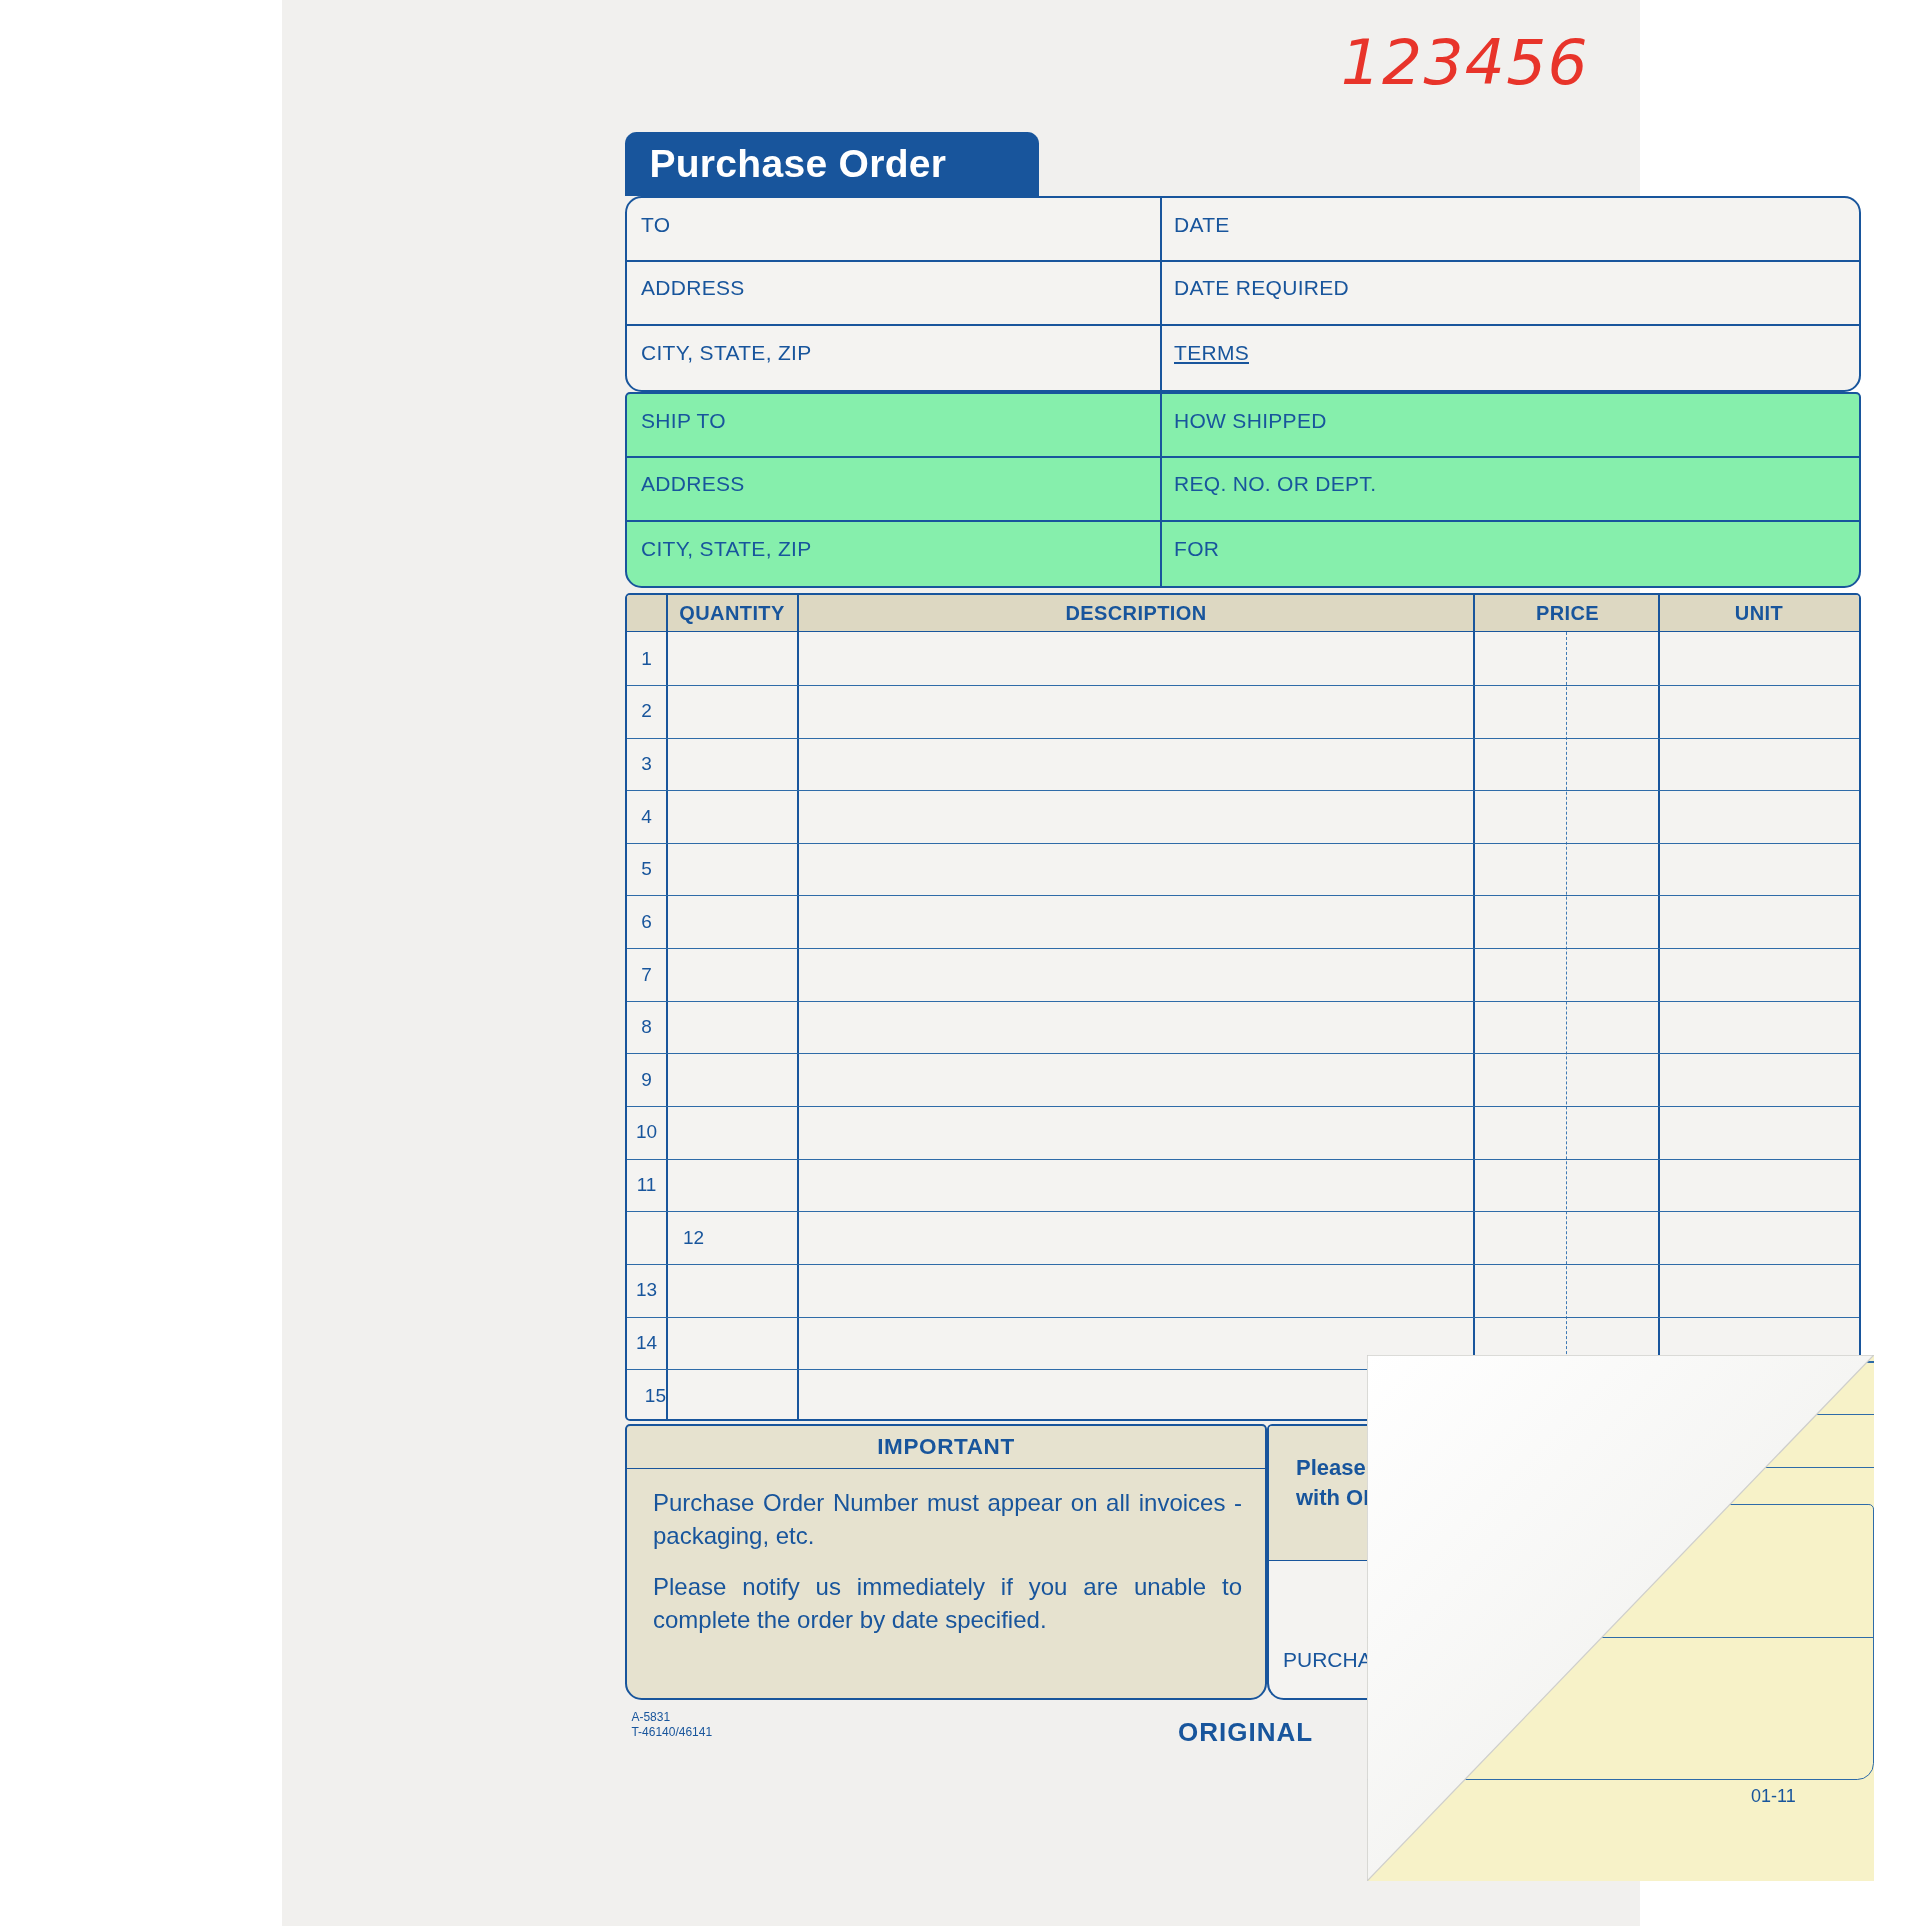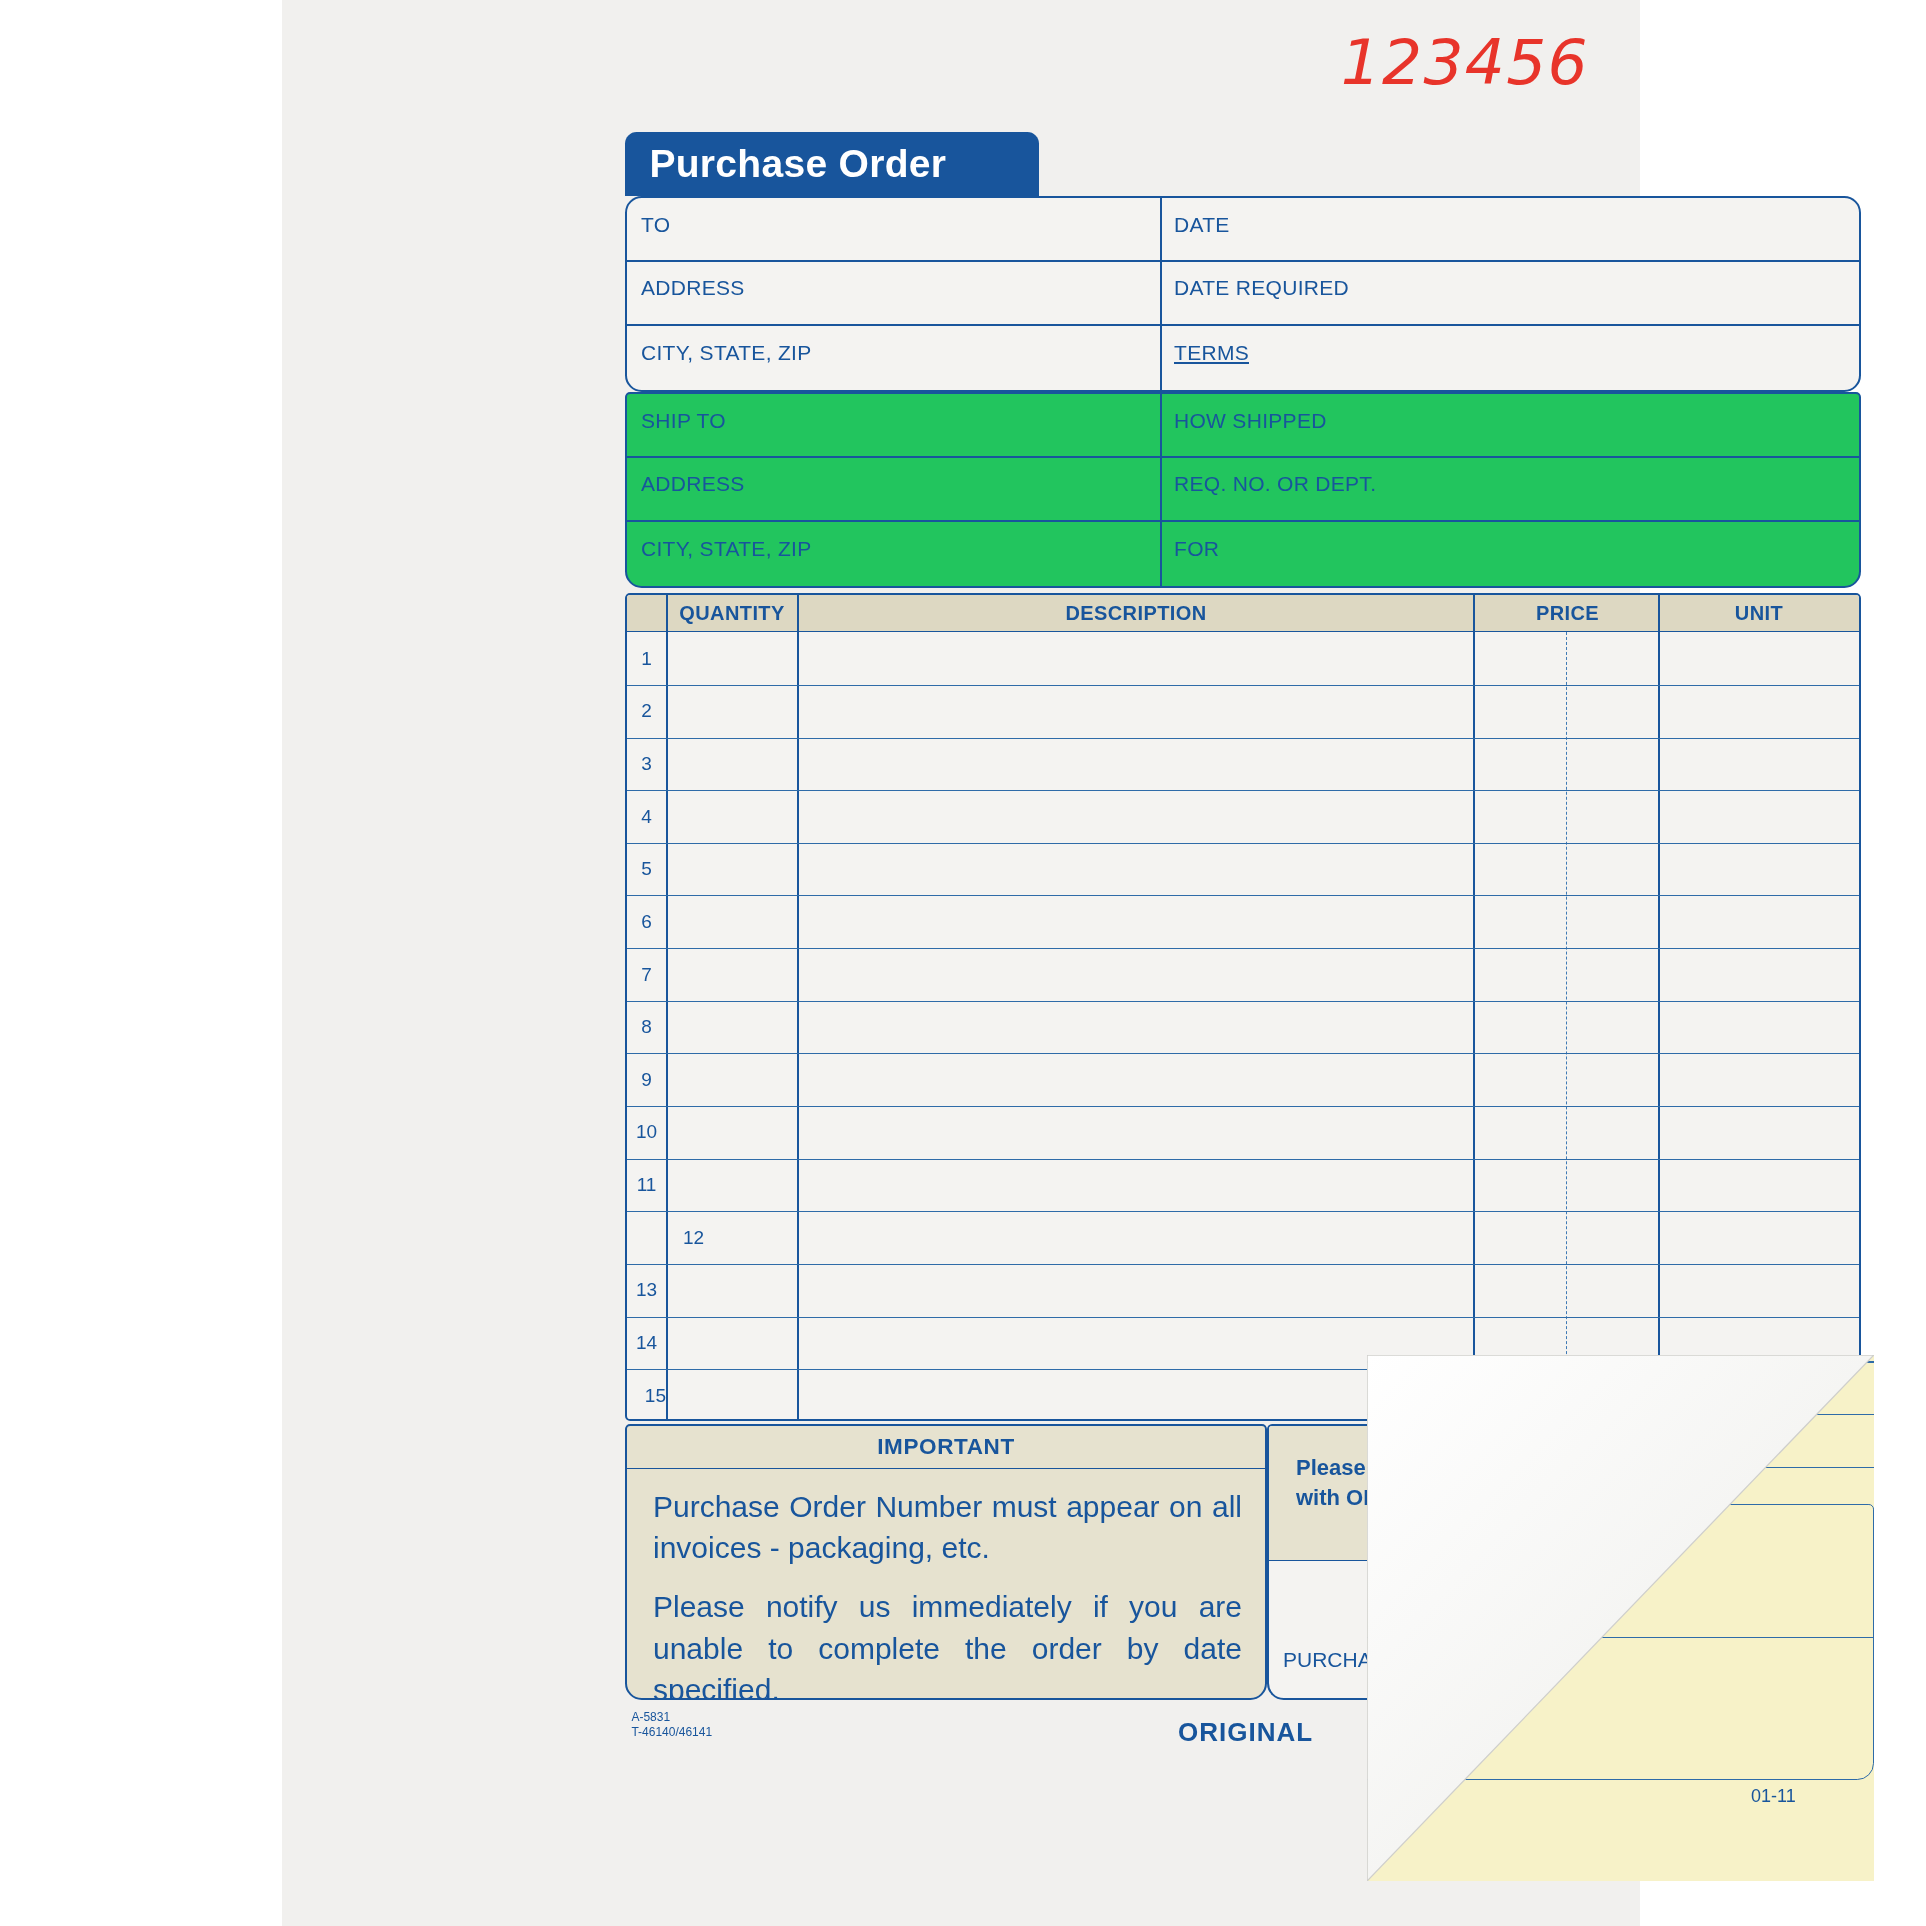--- a/index.html
+++ b/index.html
@@ -109,21 +109,21 @@
   
   .ship-box {
     position: absolute;
     left: 0px;
     top: 260px;
     width: 1236px;
     height: 196px;
     border: 2.6px solid #18559c;
     border-radius: 5.1px 5.1px 16.7px 16.7px;
     box-sizing: border-box;
-    background: #22c55e;
+    background: #86efac;
   }
   .ship-box .row-line {
     position: absolute;
     left: 0; right: 0;
     height: 1.9px;
     background: #18559c;
   }
   .ship-box .col-line {
     position: absolute;
     top: 0; bottom: 0;
@@ -212,21 +212,21 @@
     font-weight: bold;
     color: #18559c;
     border-bottom: 1.9px solid #18559c;
     letter-spacing: 0.6px;
   }
   .important .imp-body {
     padding: 16.7px 23px 0 26px;
   }
   .important p {
     margin: 0 0 18px 0;
-    font-size: 30px;
+    font-size: 24px;
     line-height: 1.38;
     color: #18559c;
     text-align: justify;
   }
 
   
   .rb-box {
     position: absolute;
     left: 642px;
     top: 1292px;

